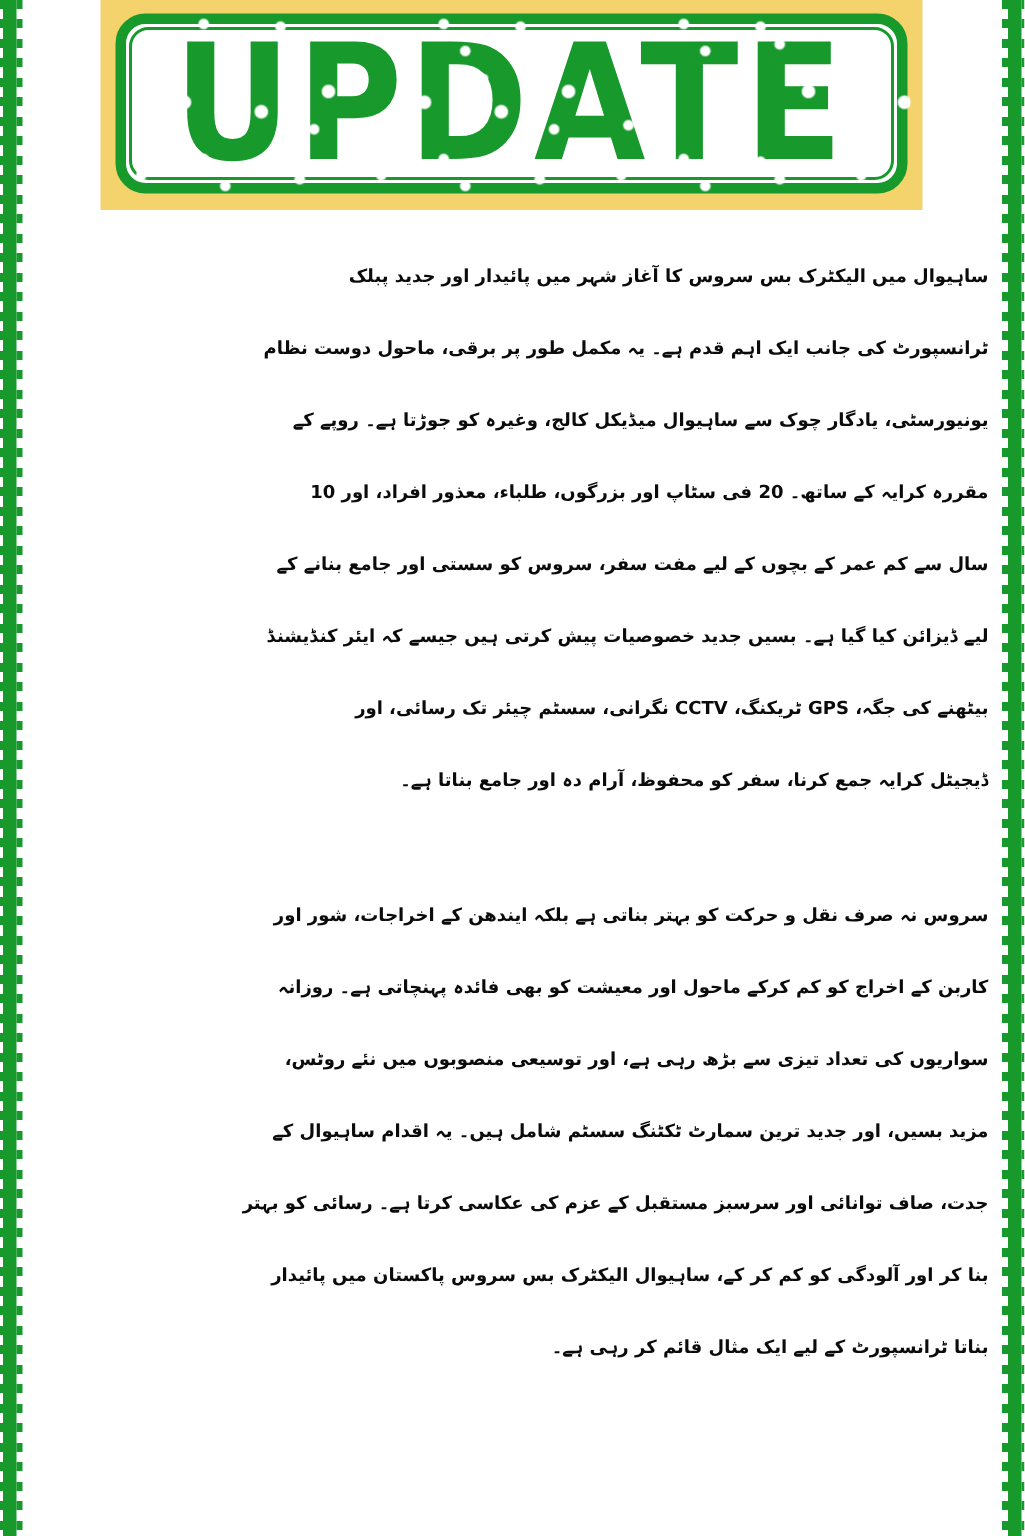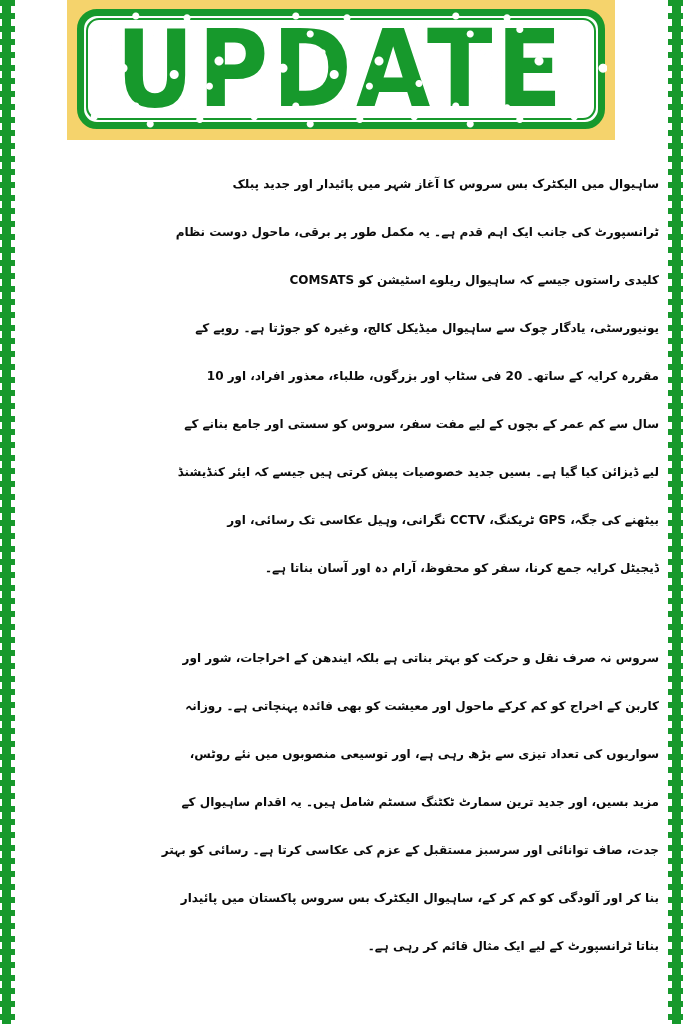--- a/index.html
+++ b/index.html
@@ -129,27 +129,26 @@
       <div class="stamp-text">UPDATE</div>
     </div>
     <div class="stamp-grunge"></div>
   </div>
 </div>
 
 <div class="article">
   <div class="paragraph">
       <div class="urdu-line" dir="rtl">ساہیوال میں الیکٹرک بس سروس کا آغاز شہر میں پائیدار اور جدید پبلک</div>
       <div class="urdu-line" dir="rtl">ٹرانسپورٹ کی جانب ایک اہم قدم ہے۔ یہ مکمل طور پر برقی، ماحول دوست نظام</div>
-      <div class="urdu-line" dir="rtl">کلیدی راستوں جیسے کہ ساہیوال ریلوے اسٹیشن کو COMSATS</div>
       <div class="urdu-line" dir="rtl">یونیورسٹی، یادگار چوک سے ساہیوال میڈیکل کالج، وغیرہ کو جوڑتا ہے۔ روپے کے</div>
       <div class="urdu-line" dir="rtl">مقررہ کرایہ کے ساتھ۔ 20 فی سٹاپ اور بزرگوں، طلباء، معذور افراد، اور 10</div>
       <div class="urdu-line" dir="rtl">سال سے کم عمر کے بچوں کے لیے مفت سفر، سروس کو سستی اور جامع بنانے کے</div>
       <div class="urdu-line" dir="rtl">لیے ڈیزائن کیا گیا ہے۔ بسیں جدید خصوصیات پیش کرتی ہیں جیسے کہ ایئر کنڈیشنڈ</div>
-      <div class="urdu-line" dir="rtl">بیٹھنے کی جگہ، GPS ٹریکنگ، CCTV نگرانی، وہیل عکاسی تک رسائی، اور</div>
-      <div class="urdu-line" dir="rtl">ڈیجیٹل کرایہ جمع کرنا، سفر کو محفوظ، آرام دہ اور آسان بناتا ہے۔</div>
+      <div class="urdu-line" dir="rtl">بیٹھنے کی جگہ، GPS ٹریکنگ، CCTV نگرانی، سسٹم چیئر تک رسائی، اور</div>
+      <div class="urdu-line" dir="rtl">ڈیجیٹل کرایہ جمع کرنا، سفر کو محفوظ، آرام دہ اور جامع بناتا ہے۔</div>
     </div>
   <div class="paragraph">
       <div class="urdu-line" dir="rtl">سروس نہ صرف نقل و حرکت کو بہتر بناتی ہے بلکہ ایندھن کے اخراجات، شور اور</div>
       <div class="urdu-line" dir="rtl">کاربن کے اخراج کو کم کرکے ماحول اور معیشت کو بھی فائدہ پہنچاتی ہے۔ روزانہ</div>
       <div class="urdu-line" dir="rtl">سواریوں کی تعداد تیزی سے بڑھ رہی ہے، اور توسیعی منصوبوں میں نئے روٹس،</div>
       <div class="urdu-line" dir="rtl">مزید بسیں، اور جدید ترین سمارٹ ٹکٹنگ سسٹم شامل ہیں۔ یہ اقدام ساہیوال کے</div>
       <div class="urdu-line" dir="rtl">جدت، صاف توانائی اور سرسبز مستقبل کے عزم کی عکاسی کرتا ہے۔ رسائی کو بہتر</div>
       <div class="urdu-line" dir="rtl">بنا کر اور آلودگی کو کم کر کے، ساہیوال الیکٹرک بس سروس پاکستان میں پائیدار</div>
       <div class="urdu-line" dir="rtl">بناتا ٹرانسپورٹ کے لیے ایک مثال قائم کر رہی ہے۔</div>
     </div>

